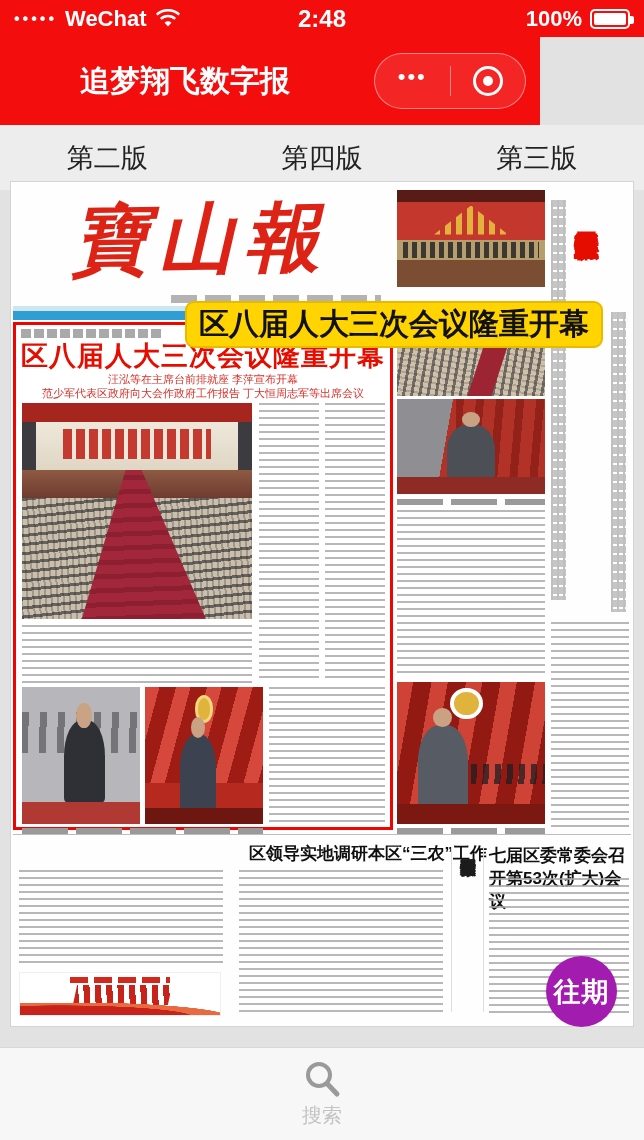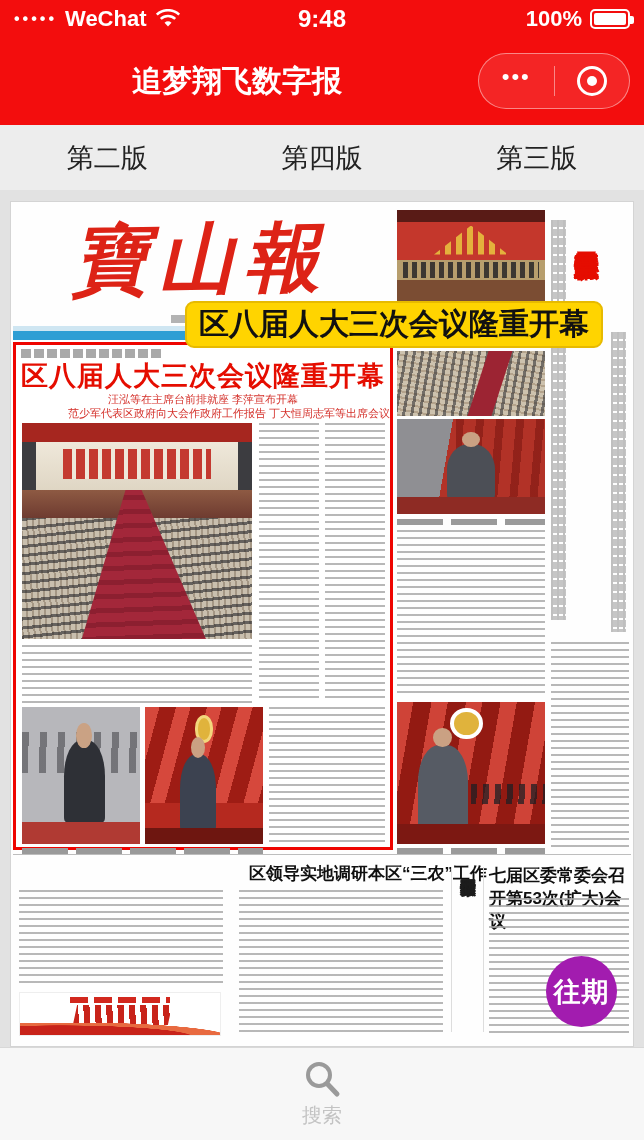--- a/index.html
+++ b/index.html
@@ -12,58 +12,58 @@
              color:#fff;display:flex;align-items:center;padding:0 14px;font-size:22px;font-weight:bold;}
   .sb-left{display:flex;align-items:center;gap:8px;width:240px;}
   .sb-dots{letter-spacing:3px;font-size:16px;}
   .sb-time{flex:1;text-align:center;font-size:24px;}
   .sb-right{width:240px;display:flex;justify-content:flex-end;align-items:center;gap:8px;}
   .batt{position:relative;width:40px;height:20px;border:2px solid #fff;border-radius:5px;}
   .batt::before{content:"";position:absolute;left:2px;top:2px;right:2px;bottom:2px;background:#fff;border-radius:2px;}
   .batt::after{content:"";position:absolute;right:-6px;top:5px;width:4px;height:8px;background:#fff;border-radius:0 2px 2px 0;}
 
   
-  .navbar{position:absolute;left:0;top:37px;width:644px;height:88px;background:#f30d0d;}
+  .navbar{position:absolute;left:0;top:37px;width:540px;height:88px;background:#f30d0d;}
   .nav-title{position:absolute;left:0;right:170px;top:24px;text-align:center;color:#fff;
              font-size:30px;font-weight:bold;}
   .capsule{position:absolute;right:14px;top:16px;width:152px;height:56px;border:1px solid rgba(255,255,255,.45);
            background:rgba(255,255,255,.10);border-radius:30px;display:flex;align-items:center;}
   .cap-half{flex:1;display:flex;align-items:center;justify-content:center;height:100%;}
   .cap-div{width:1px;height:30px;background:rgba(255,255,255,.45);}
   .cap-more{color:#fff;font-size:22px;letter-spacing:2px;line-height:0;padding-bottom:8px;}
   .cap-target{width:30px;height:30px;border:3px solid #fff;border-radius:50%;position:relative;}
   .cap-target::before{content:"";position:absolute;left:7px;top:7px;width:10px;height:10px;background:#fff;border-radius:50%;}
 
   
   .tabs{position:absolute;left:0;top:125px;width:644px;height:65px;background:#ededed;display:flex;}
   .tab{flex:1;display:flex;align-items:center;justify-content:center;font-size:27px;color:#222;position:relative;}
   .tab.active{color:#4d6be0;}
   .tab.active .underline{position:absolute;bottom:3px;left:50%;transform:translateX(-50%);
         width:88px;height:6px;border-radius:3px;background:#4d6be0;}
 
   
-  .paper{position:absolute;left:10px;top:201px;width:624px;height:846px;background:#fefefe;
+  .paper{position:absolute;left:10px;top:181px;width:624px;height:846px;background:#fefefe;
          border:1px solid #d4d4d4;overflow:hidden;}
   .masthead{position:absolute;left:30px;top:6px;width:320px;height:105px;display:flex;align-items:center;justify-content:center;
             font-family:"DejaVu Serif",serif;font-style:italic;font-weight:bold;font-size:76px;color:#dd2316;
             letter-spacing:10px;transform:rotate(-1deg);}
   .dateline{position:absolute;left:160px;top:113px;width:210px;height:8px;
             background:repeating-linear-gradient(90deg,#b3b3b3 0 26px,transparent 26px 34px);}
   .bluebar{position:absolute;left:2px;top:124px;width:380px;height:14px;
            background:linear-gradient(180deg,#cfe6f2 0 35%,#2e9ed4 35%);}
   .bluebar .seg{position:absolute;left:55%;top:35%;width:22%;height:65%;background:#16699c;}
 
   
   .redbox{position:absolute;left:2px;top:140px;width:380px;height:508px;border:3px solid #ee0400;background:#fff;}
   .rb-tinyline{position:absolute;left:5px;top:4px;width:140px;height:9px;
                background:repeating-linear-gradient(90deg,#a9a9a9 0 10px,transparent 10px 13px);}
   .rb-head{position:absolute;left:0;top:13px;width:100%;text-align:center;
            font-size:27px;font-weight:bold;color:#e50d00;letter-spacing:1px;}
   .rb-sub1{position:absolute;left:0;top:47px;width:100%;text-align:center;font-size:11px;color:#d4302a;}
-  .rb-sub2{position:absolute;left:0;top:61px;width:100%;text-align:right;font-size:11px;color:#d4302a;}
+  .rb-sub2{position:absolute;left:0;top:61px;width:100%;text-align:center;font-size:11px;color:#d4302a;}
 
   .tx{background-image:repeating-linear-gradient(180deg,#a6a6a6 0 2px,transparent 2px 7px);opacity:.8;}
   .vtx{background-image:repeating-linear-gradient(90deg,#b0b0b0 0 2px,transparent 2px 6px),
         repeating-linear-gradient(180deg,rgba(176,176,176,.9) 0 7px,transparent 7px 9px);opacity:.8;}
   .cap{background:repeating-linear-gradient(90deg,#9a9a9a 0 46px,transparent 46px 54px);height:6px;}
 
   .photo{position:absolute;overflow:hidden;}
   
   .p-hall{background:#3c3c40;}
   .p-hall .banner{position:absolute;left:0;top:0;width:100%;height:9%;background:#a6261f;}
@@ -166,21 +166,21 @@
   <div class="statusbar">
     <div class="sb-left">
       <span class="sb-dots">•••••</span>
       <span>WeChat</span>
       <svg width="26" height="20" viewBox="0 0 26 20">
         <path d="M13 17.5 L9.5 13.8 A5.5 5.5 0 0 1 16.5 13.8 Z" fill="#fff"></path>
         <path d="M5.8 9.9 A10.5 10.5 0 0 1 20.2 9.9" stroke="#fff" stroke-width="2.6" fill="none"></path>
         <path d="M1.8 5.6 A16.5 16.5 0 0 1 24.2 5.6" stroke="#fff" stroke-width="2.6" fill="none"></path>
       </svg>
     </div>
-    <div class="sb-time">9:48</div>
+    <div class="sb-time">2:48</div>
     <div class="sb-right">
       <span>100%</span>
       <span class="batt"></span>
     </div>
   </div>
 
   <div class="navbar">
     <div class="nav-title">追梦翔飞数字报</div>
     <div class="capsule">
       <div class="cap-half">

